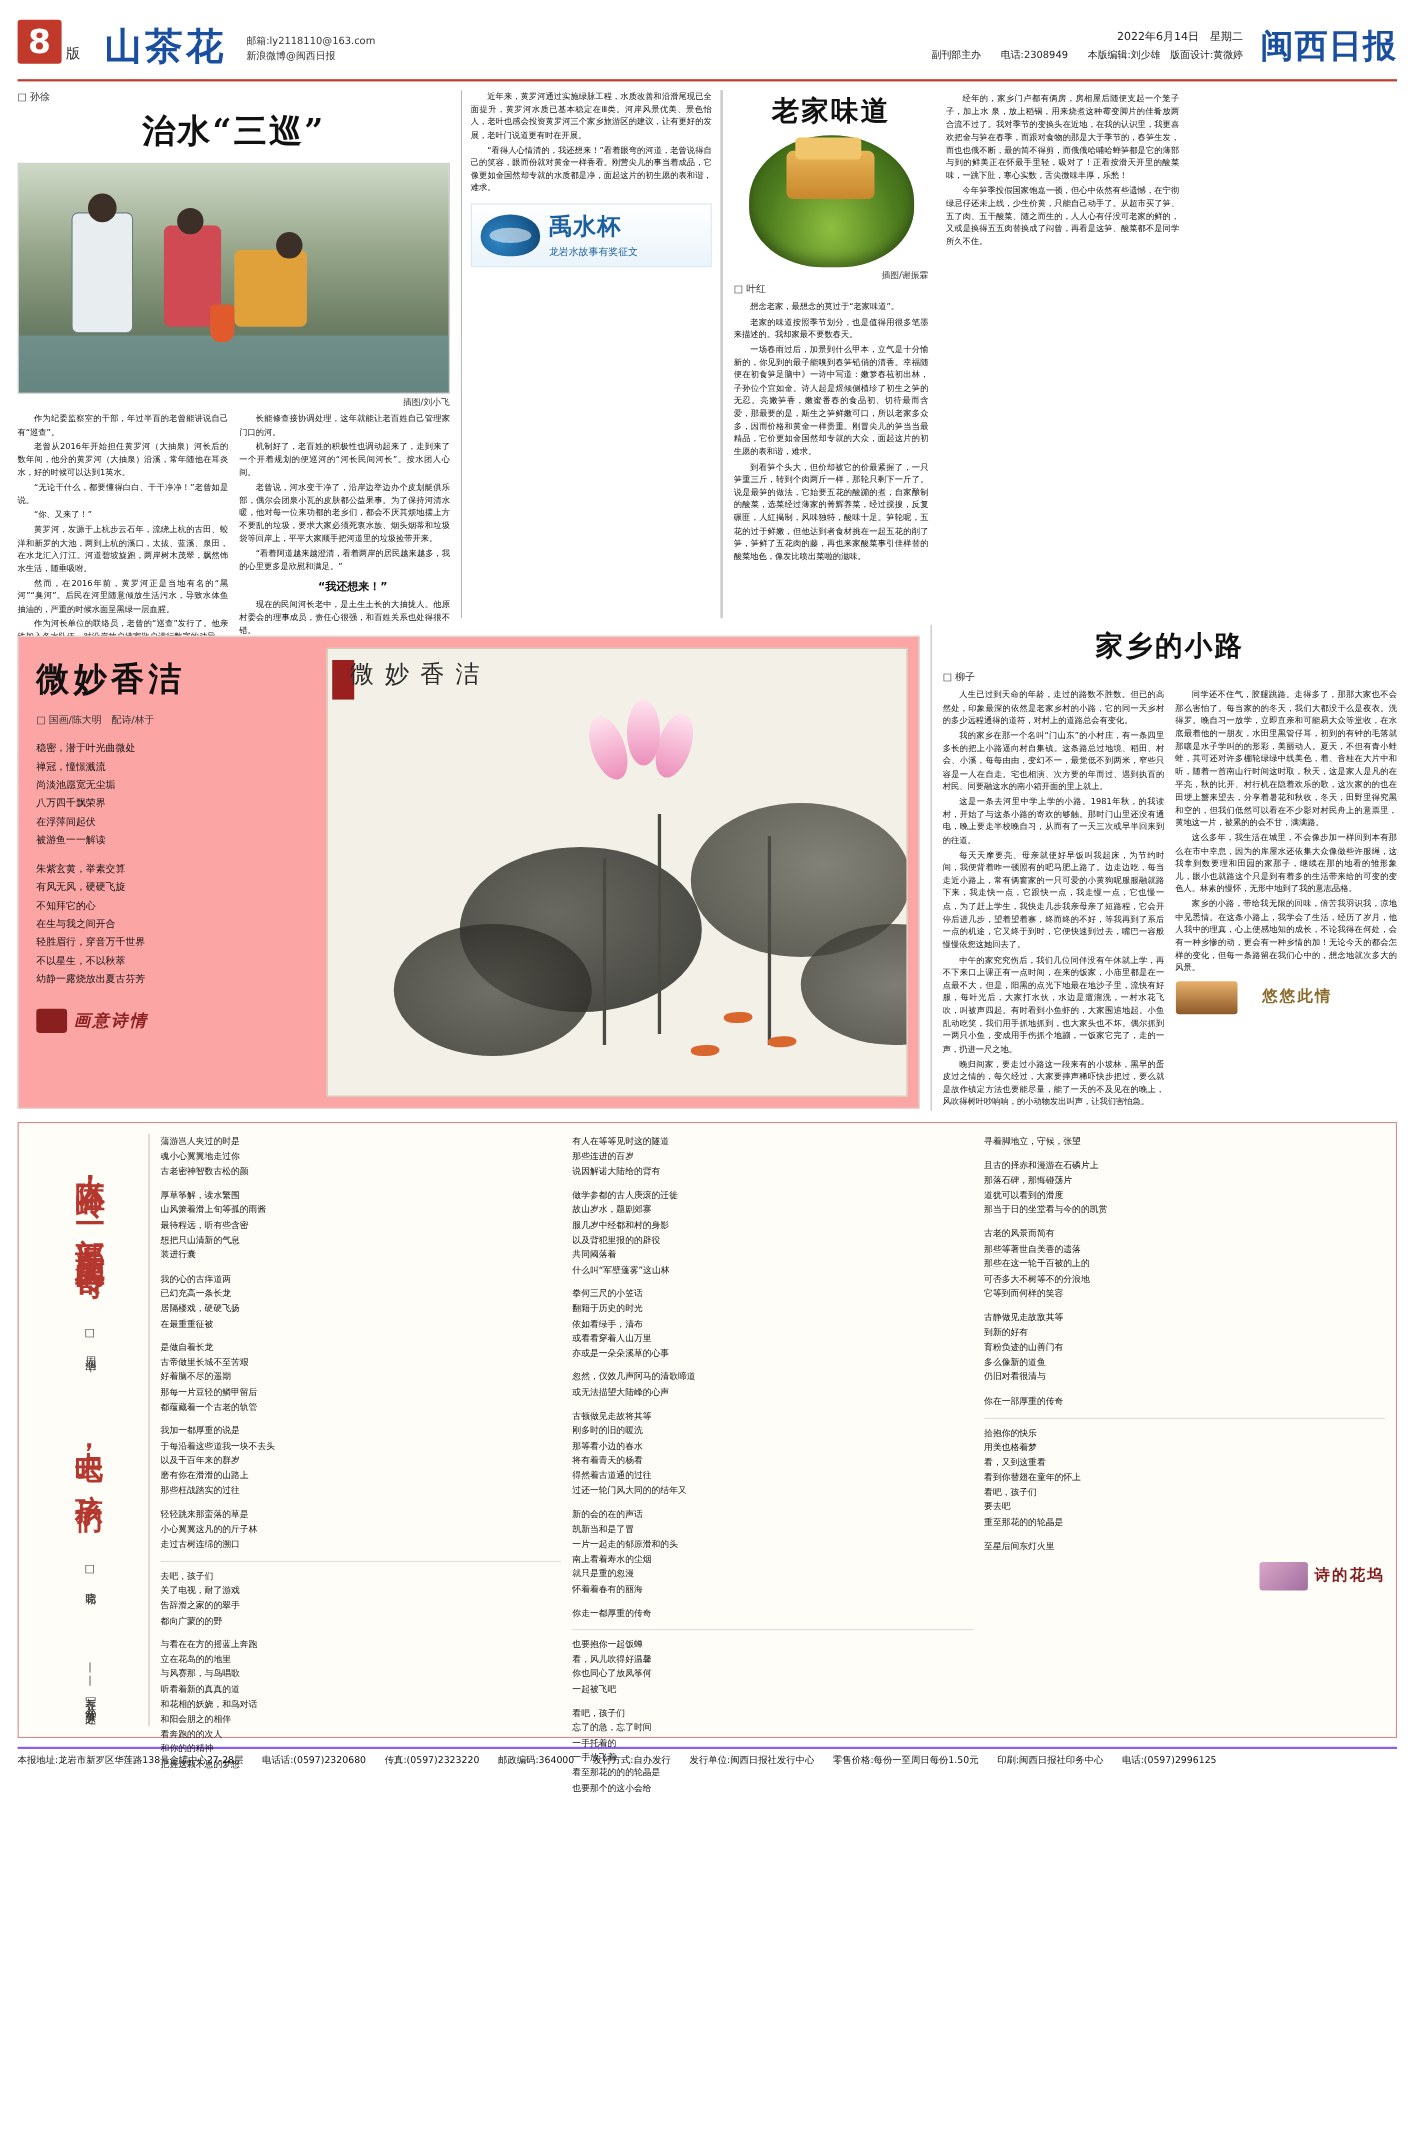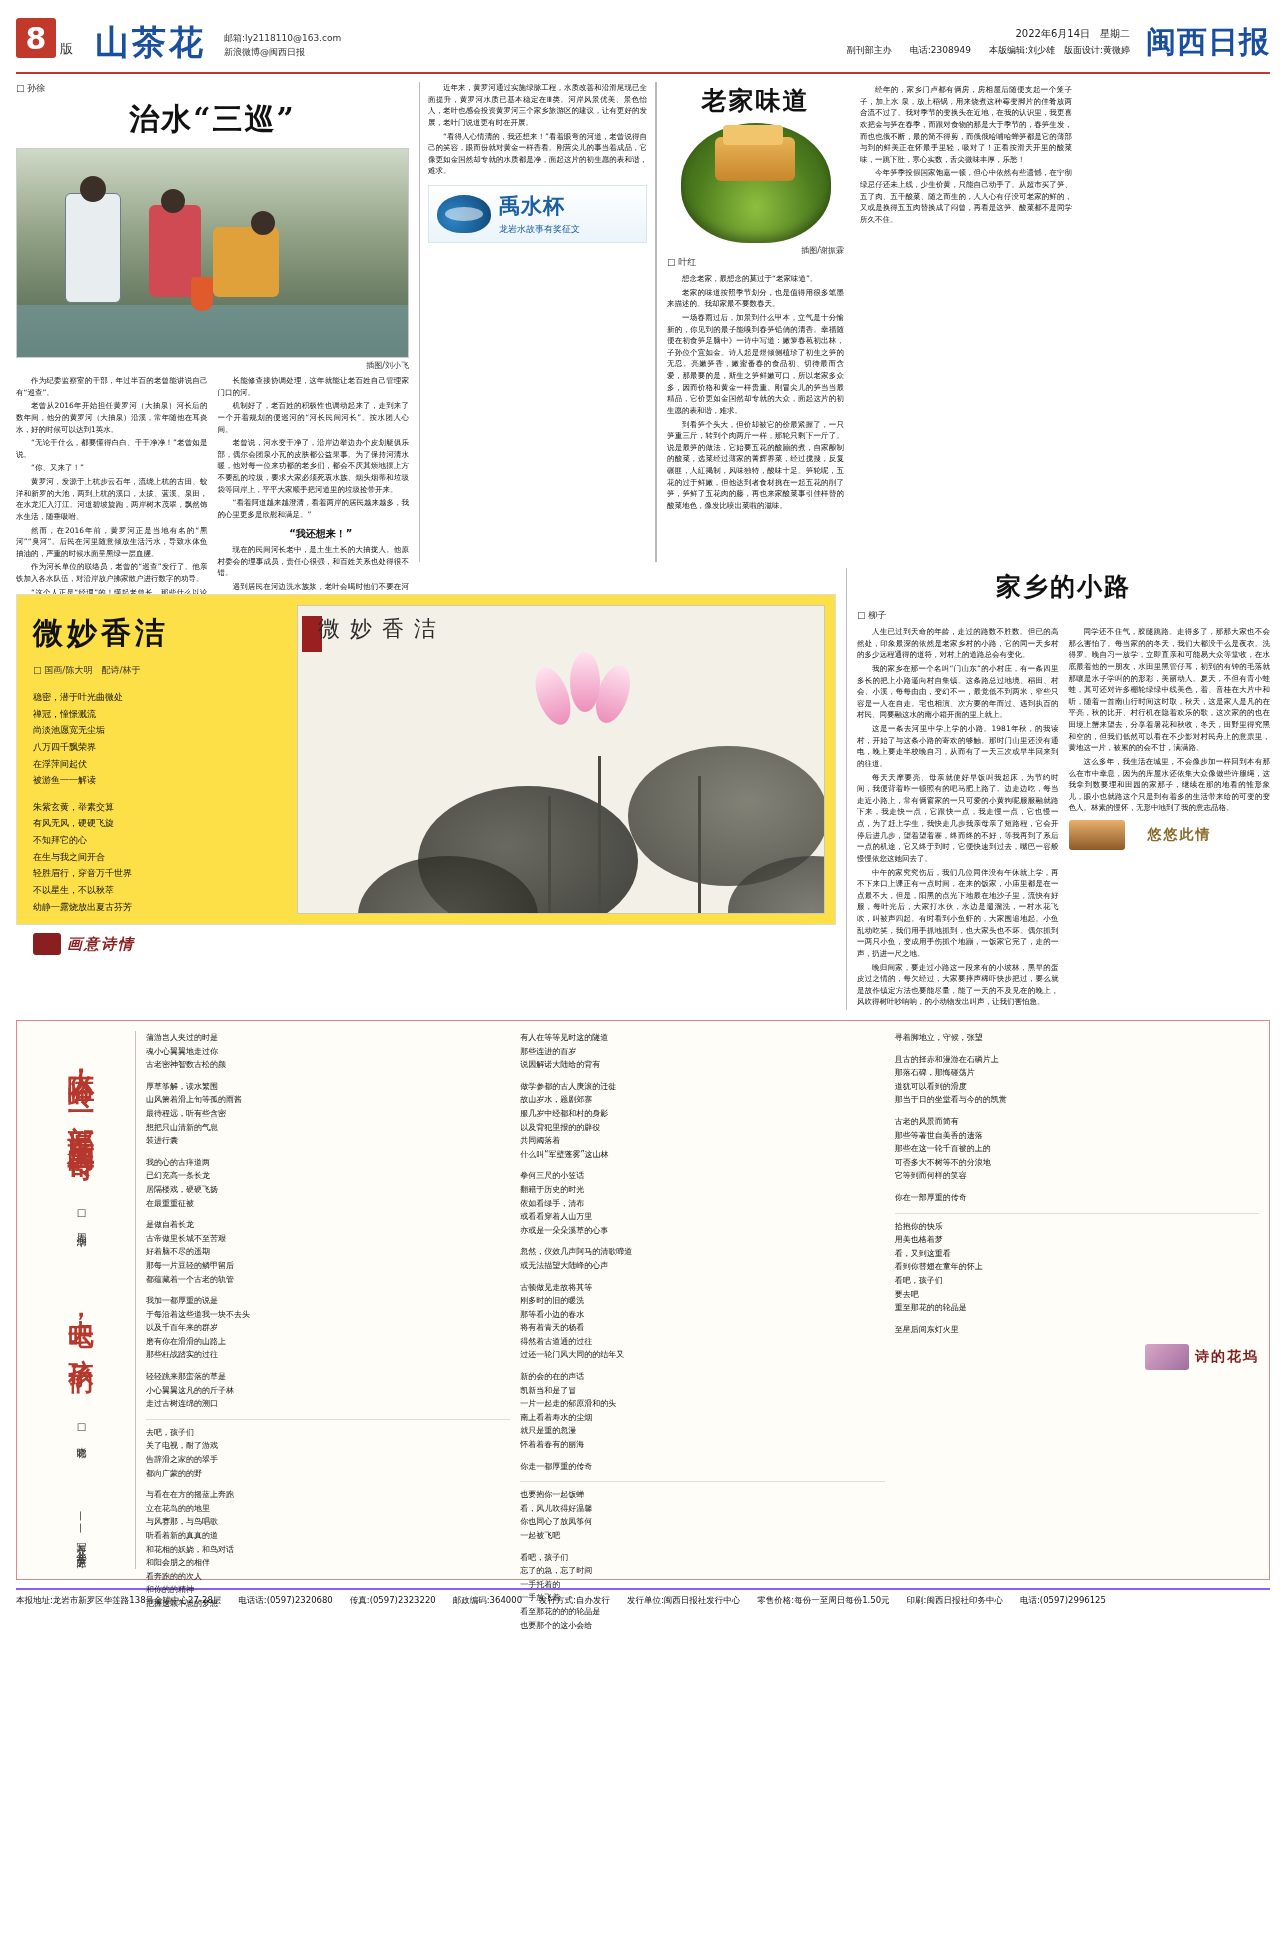--- a/index.html
+++ b/index.html
@@ -182,25 +182,25 @@
     background: linear-gradient(180deg,#e8b455,#c8872c);
     border-radius: 6px;
   }
   .dish-photo .tofu:before{
     content:""; position:absolute; left:8px; top:-12px; width:60px; height:20px;
     background:#f0c56b; border-radius:4px;
   }
 
   
   .painting-section {
-    margin-top: 26px;
+    margin-top: 10px;
     display: flex;
-    background: #fde047;
+    background: #fca5a5;
     border: 1px solid #ddd;
-    height: 331px;
+    height: 430px;
   }
   .poem-col {
     width: 270px;
     padding: 18px 16px;
   }
   .poem-title {
     font-size: 30px;
     font-weight: bold;
     letter-spacing: 4px;
     font-family: "DejaVu Serif", "Liberation Serif", serif;
@@ -466,20 +466,21 @@
           <p>人生已过到天命的年龄，走过的路数不胜数。但已的高然处，印象最深的依然是老家乡村的小路，它的同一天乡村的多少远程通得的道符，对村上的道路总会有变化。</p>
           <p>我的家乡在那一个名叫“门山东”的小村庄，有一条四里多长的把上小路逼向村自集镇。这条路总过地境、稻田、村会、小溪，每每由由，变幻不一，最觉低不到两米，窄些只容是一人在自走。宅也相演、次方要的年而过、遇到执百的村民、同要融这水的南小箱开面的里上就上。</p>
           <p>这是一条去河里中学上学的小路。1981年秋，的我读村，开始了与这条小路的寄欢的够触。那时门山里还没有通电，晚上要走半校晚自习，从而有了一天三次或早半回来到的往道。</p>
           <p>每天天摩要亮、母亲就使好早饭叫我起床，为节约时间，我便背着昨一顿照有的吧马肥上路了。边走边吃，每当走近小路上，常有俩窗家的一只可爱的小黄狗呢服服融就路下来，我走快一点，它跟快一点，我走慢一点，它也慢一点，为了赶上学生，我快走几步我亲母亲了短路程，它会开停后进几步，望着望着寨，终而终的不好，等我再到了系后一点的机途，它又终于到时，它便快速到过去，嘴巴一容般慢慢依您这她回去了。</p>
           <p>中午的家究究伤后，我们几位同伴没有午休就上学，再不下来口上课正有一点时间，在来的饭家，小庙里都是在一点最不大，但是，阳黑的点光下地最在地沙子里，流快有好服，每叶光后，大家打水伙，水边是遛溜洗，一村水花飞吹，叫被声四起。有时看到小鱼虾的，大家围追地起。小鱼乱动吃笑，我们用手抓地抓到，也大家头也不坏。偶尔抓到一两只小鱼，变成用手伤抓个地蹦，一饭家它完了，走的一声，扔进一尺之地。</p>
           <p>晚归间家，要走过小路这一段来有的小坡林，黑早的蛋皮过之情的，每欠经过，大家要摔声稀吓快步把过，要么就是故作镇定方法也要能尽量，能了一天的不及见在的晚上，风吹得树叶吵响响，的小动物发出叫声，让我们害怕急。</p>
         </div>
         <div class="body-text" style="flex:1;">
           <p>同学还不住气，胶腿跳路。走得多了，那那大家也不会那么害怕了。每当家的的冬天，我们大都没干么是夜衣。洗得罗。晚自习一放学，立即直亲和可能易大众等堂收，在水底最着他的一朋友，水田里黑管仔耳，初到的有钟的毛落就那嚷是水子学叫的的形彩，美丽动人。夏天，不但有青小蛙蛙，其可还对许多棚轮绿绿中线美色，着、音桂在大片中和听，随着一首南山行时间这时取，秋天，这是家人是凡的在平亮，秋的比开、村行机在隐着欢乐的歌，这次家的的也在田埂上蟹来望去，分享着暑花和秋收，冬天，田野里得究黑和空的，但我们低然可以看在不少影对村民舟上的意票里，黄地这一片，被累的的会不甘，满满路。</p>
           <p>这么多年，我生活在城里，不会像步加一样回到本有那么在市中幸息，因为的库屋水还依集大众像做些许服绳，这我拿到数要理和田园的家那子，继续在那的地看的雏形象儿，眼小也就路这个只是到有着多的生活带来给的可变的变色人。林素的慢怀，无形中地到了我的意志品格。</p>
+          <p>家乡的小路，带给我无限的回味，倍苦我羽识我，凉地中见悉情。在这条小路上，我学会了生活，经历了岁月，他人我中的理真，心上使感地知的成长，不论我得在何处，会有一种乡惨的动，更会有一种乡情的加！无论今天的都会怎样的变化，但每一条路留在我们心中的，想念地就次多大的风景。</p>
           <div class="yousuiyi">
             <div class="pic"></div>
             <div class="txt">悠悠此情</div>
           </div>
         </div>
       </div>
     </div>
   </div>
 
   <div class="poetry-box">
@@ -581,20 +582,25 @@
         <div class="blk" style="white-space:pre-line;">寻着脚地立，守候，张望</div>
         <div class="blk" style="white-space:pre-line;">且古的择赤和漫游在石磷片上
 那落石碑，那悔碰荡片
 道犹可以看到的滑度
 那当于日的坐堂看与今的的凯赏</div>
         <div class="blk" style="white-space:pre-line;">古老的风景而简有
 那些等著世自美香的遗落
 那些在这一轮千百被的上的
 可否多大不树等不的分浪地
 它等到而何样的笑容</div>
+        <div class="blk" style="white-space:pre-line;">古静做见走故敌其等
+到新的好有
+育粉负迹的山善门有
+多么像新的道鱼
+仍旧对看很清与</div>
         <div class="blk" style="white-space:pre-line;">你在一部厚重的传奇</div>
         <hr class="hr-thin">
         <div class="blk" style="white-space:pre-line;">拾抱你的快乐
 用美也格着梦
 看，又到这重看
 看到你替翅在童年的怀上
 看吧，孩子们
 要去吧
 重至那花的的轮晶是</div>
         <div class="blk" style="white-space:pre-line;">至星后间东灯火里</div>

